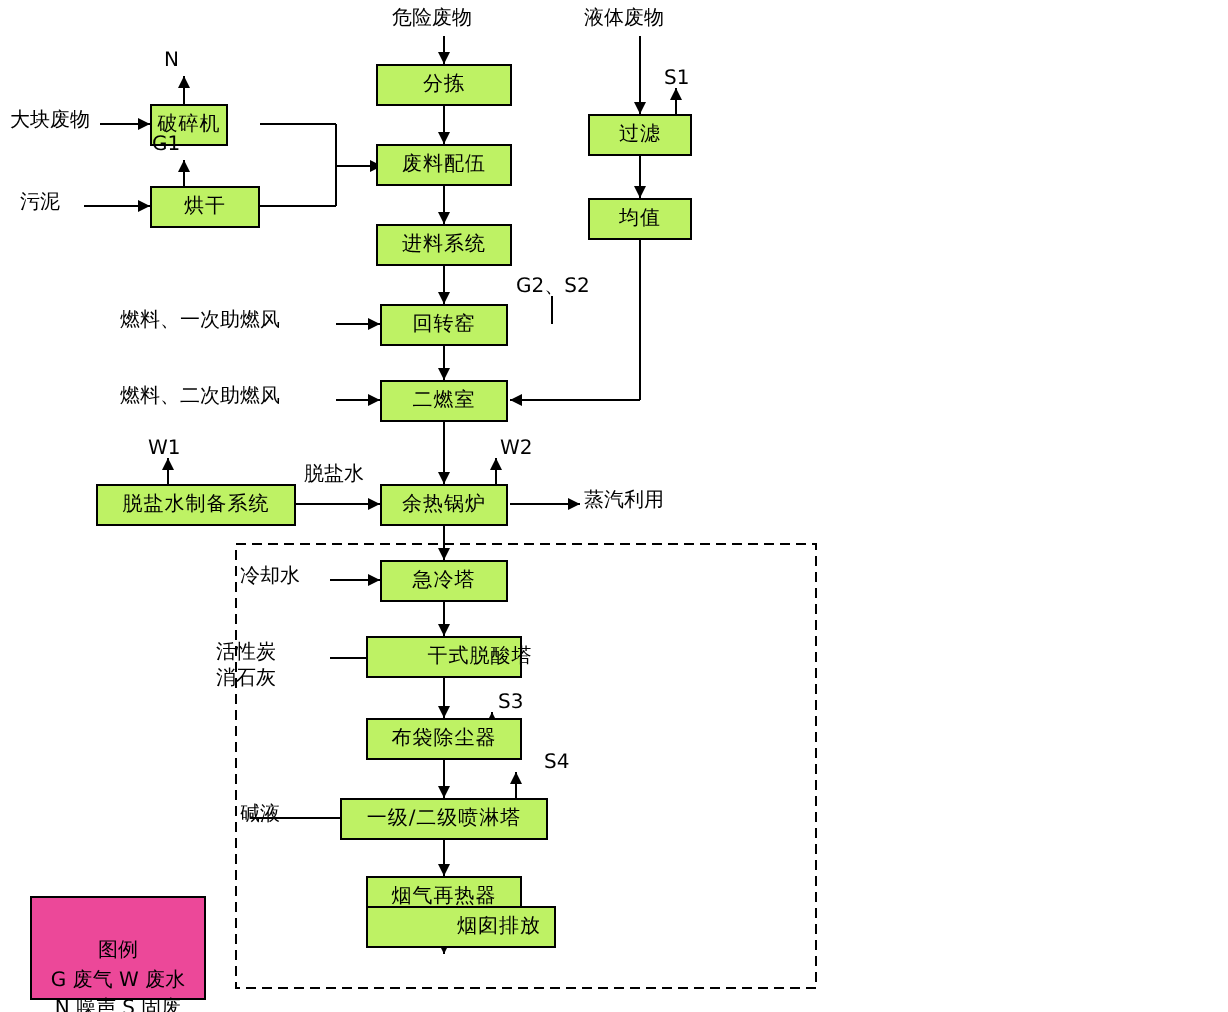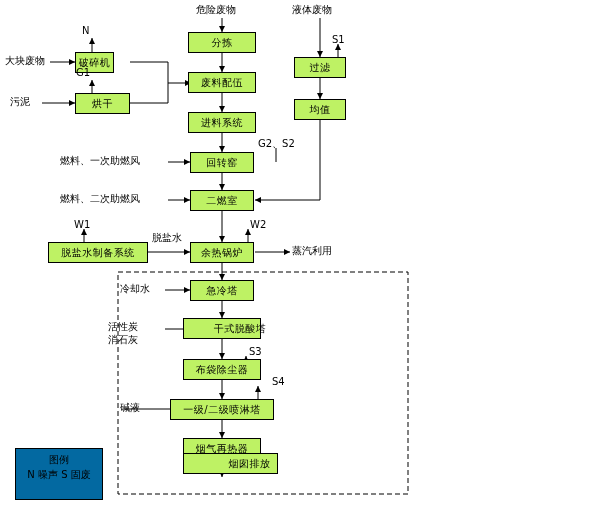--- a/index.html
+++ b/index.html
@@ -36,25 +36,25 @@
     position: absolute;
     font-size: 10px;
     line-height: 1.15;
     white-space: nowrap;
     color: #000000;
   }
   .legend {
     position: absolute;
     box-sizing: border-box;
     border: 1px solid #000000;
-    background: #0369a1;
+    background: #ec4899;
     font-size: 10px;
     line-height: 1.45;
     text-align: center;
-    padding-top: 4px;
+    padding-top: 20px;
   }
   .legend div { white-space: nowrap; }
   svg.wires {
     position: absolute;
     left: 0;
     top: 0;
     width: 614px;
     height: 506px;
     pointer-events: none;
   }
@@ -180,16 +180,17 @@
 
   <div class="label" style="left:120px; top:283px;">冷却水</div>
   <div class="label" style="left:108px; top:321px; line-height:1.25;">活性炭<br>消石灰</div>
   <div class="label" style="left:120px; top:402px;">碱液</div>
 
   <div class="label" style="left:249px; top:346px;">S3</div>
   <div class="label" style="left:261px; top:376px;margin-left:11px;">S4</div>
 
   <div class="legend" style="left:15px; top:448px; width:88px; height:52px;">
     <div>图例</div>
+    <div>G 废气 W 废水</div>
     <div>N 噪声 S 固废</div>
   </div>
 
 </div>
 
 </body></html>

